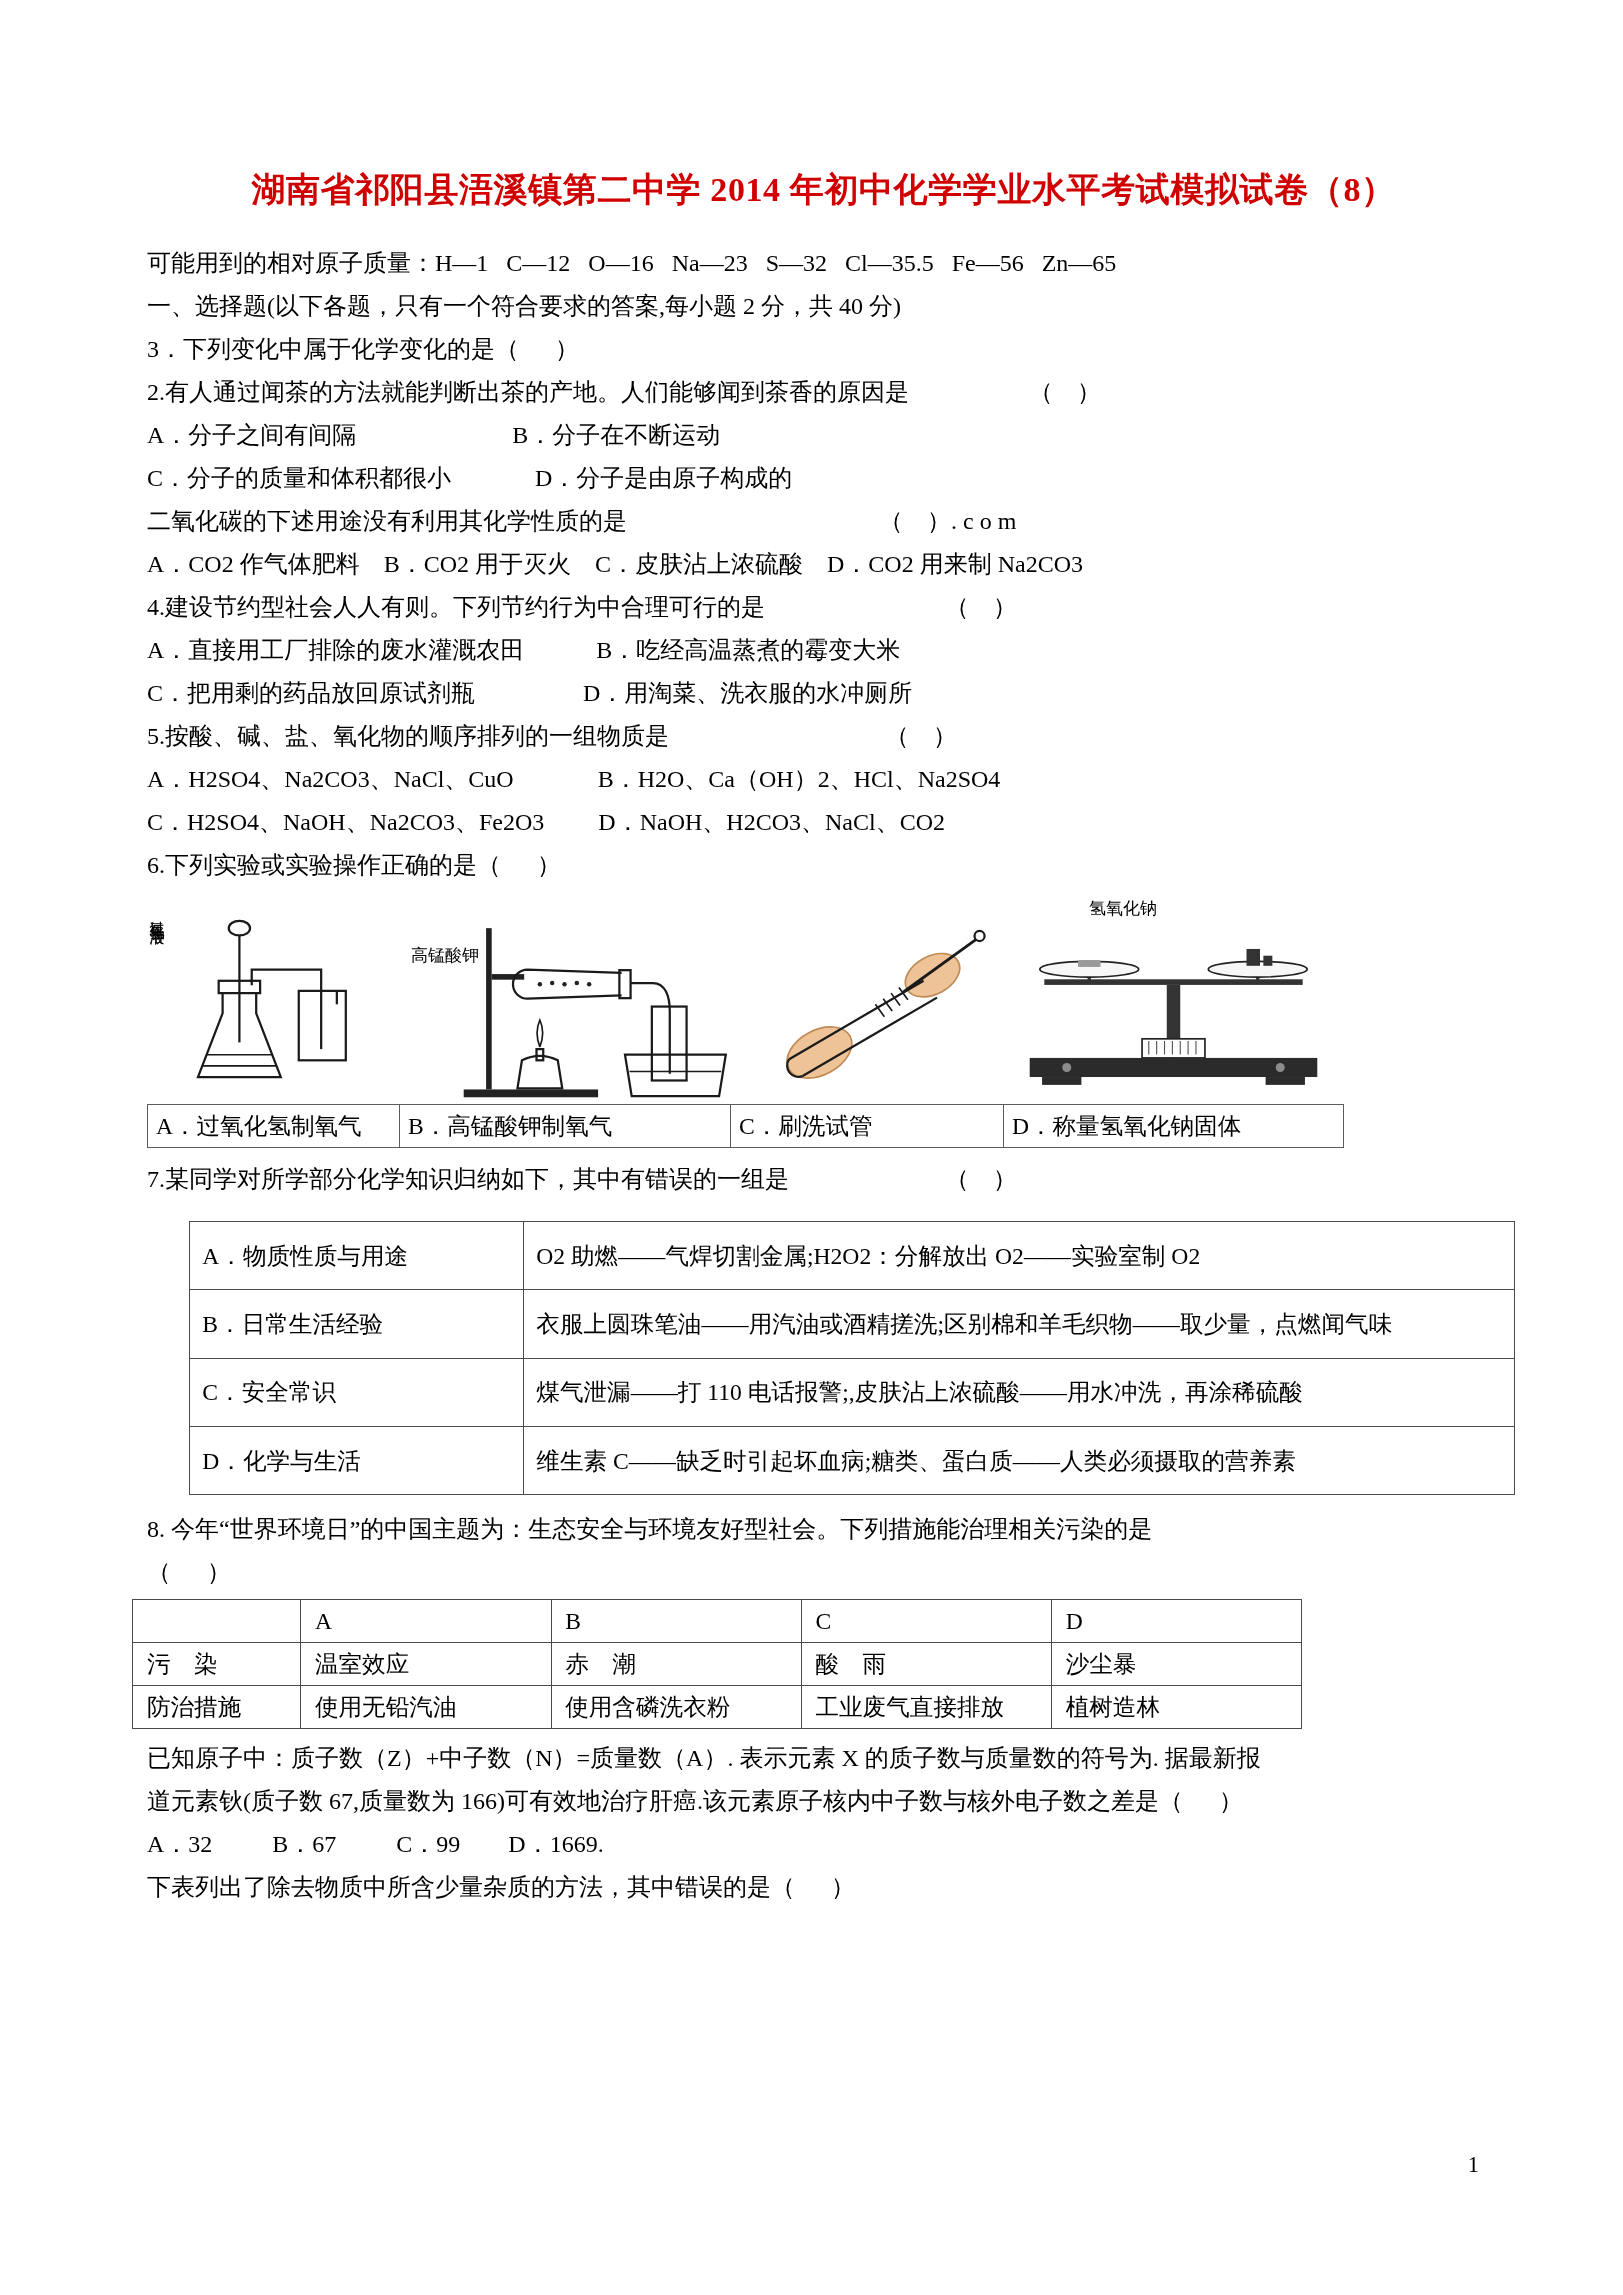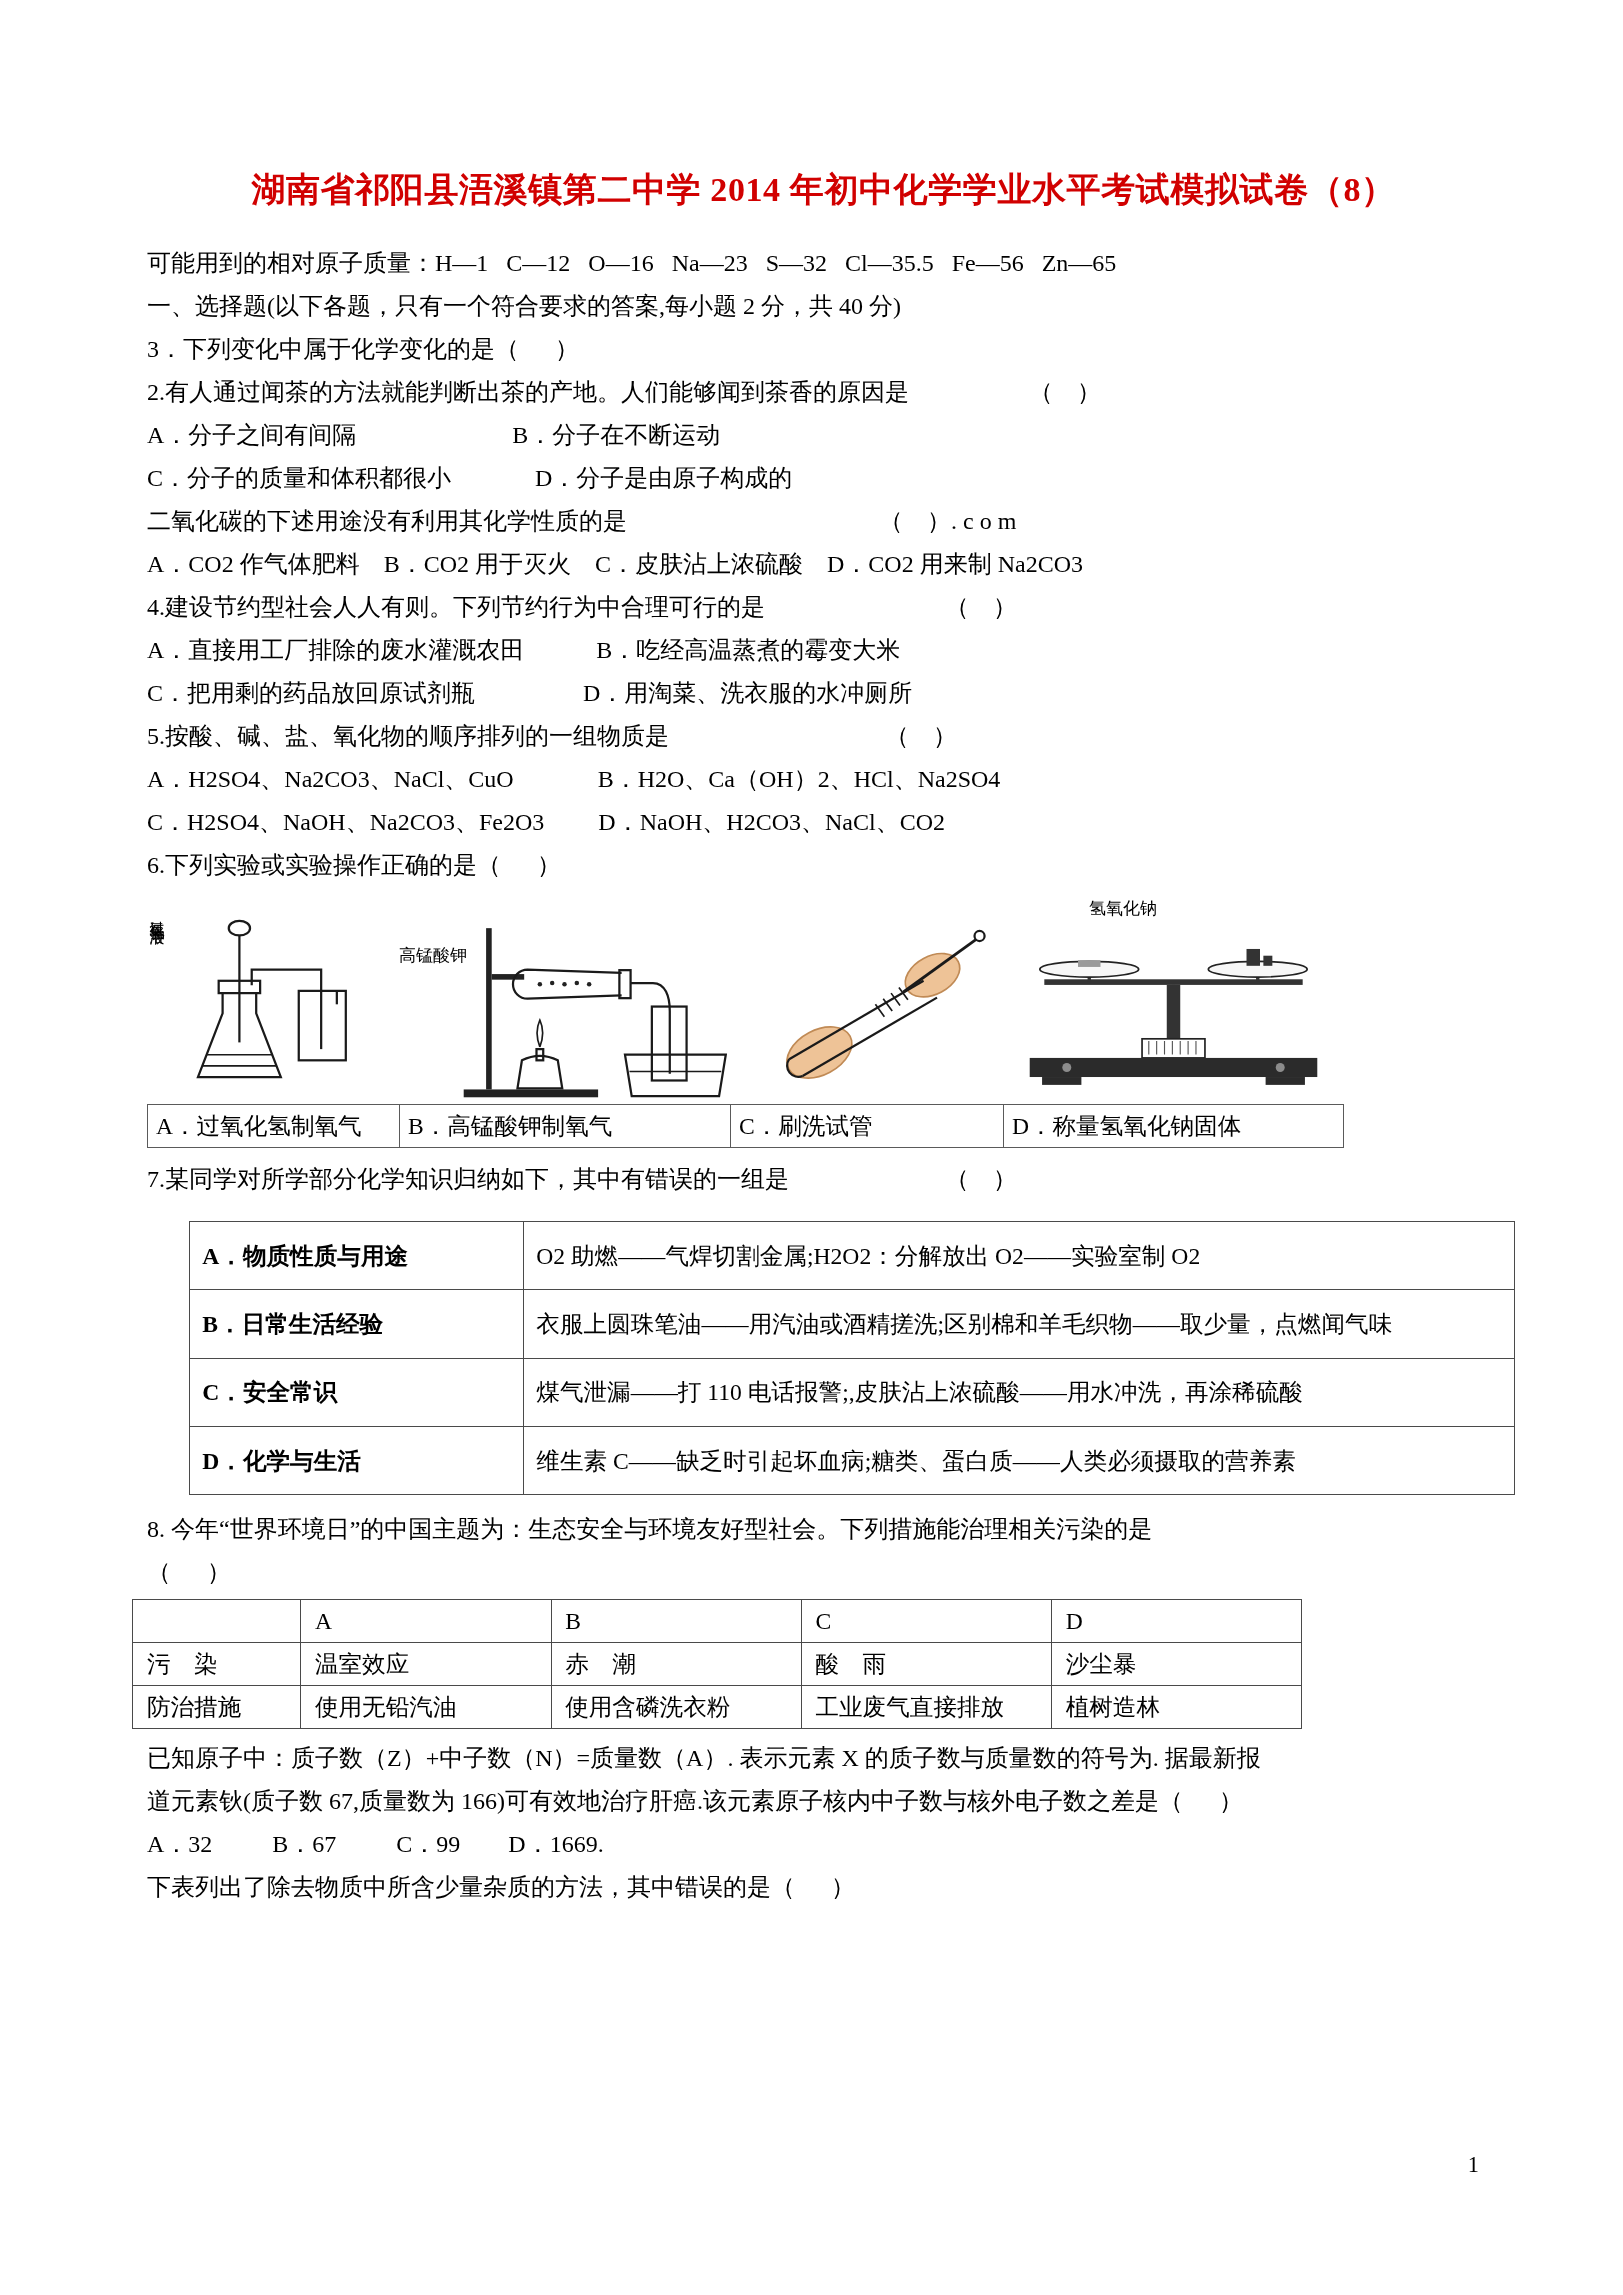--- a/index.html
+++ b/index.html
@@ -17,29 +17,29 @@
 
   
   .figure-wrap { width:1196px; margin-top:7.9px; }
   .figure { display:flex; height:209px; align-items:flex-end; }
   .fig-cell { position:relative; height:209px; display:flex; align-items:flex-end; justify-content:center; }
   .fig-a { width:252px; } .fig-b { width:331px; } .fig-c { width:273px; } .fig-d { width:340px; }
   .vlabel {
     position:absolute; left:1.1px; top:14.6px; writing-mode:vertical-rl; text-orientation:upright;
     font-size:15px; line-height:17px; letter-spacing:1.7px;
   }
-  .blabel { position:absolute; left:0px; top:49px; font-size:17px; }
+  .blabel { position:absolute; left:12px; top:49px; font-size:17px; }
   .dlabel { position:absolute; left:86px; top:2.2px; font-size:17px; }
   .caption-table { border-collapse:collapse; table-layout:fixed; width:1196px; }
   .caption-table td { border:1.1px solid #5a5a5a; font-size:23.6px; height:43px; padding:2.2px 7.9px; vertical-align:middle;font-family:Liberation Serif, serif; }
 
   
   .q7 { border-collapse:collapse; table-layout:fixed; width:1326px; margin:20px 0 4.5px 42px; }
   .q7 td { border:1.1px solid #4a4a4a; font-size:23.6px; line-height:36px; padding:15.7px 12.3px; vertical-align:middle; white-space:pre-wrap; }
-  .q7 .c1 { width:334px;font-weight:bold; }
+  .q7 .c1 { width:334px; }
 
   
   .q8 { border-collapse:collapse; table-layout:fixed; width:1170px; margin:5.6px 0 4.5px -14.6px; }
   .q8 td { border:1.1px solid #4a4a4a; font-size:23.6px; height:43px; padding:1.1px 13.5px; vertical-align:middle; white-space:pre-wrap; }
   .q8 .lab { width:168px; }
 
   
   .q10 { border-collapse:collapse; table-layout:fixed; width:1264px; margin:12.3px 0 0 105px; }
   .q10 td { border:1.1px solid #c7c7c7; font-size:23.6px; height:67px; padding:1.1px 17px; vertical-align:middle; white-space:pre-wrap; }
 

